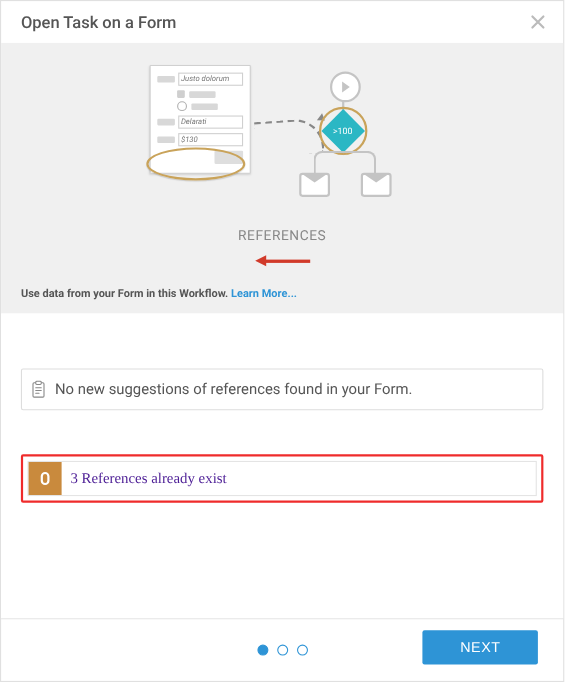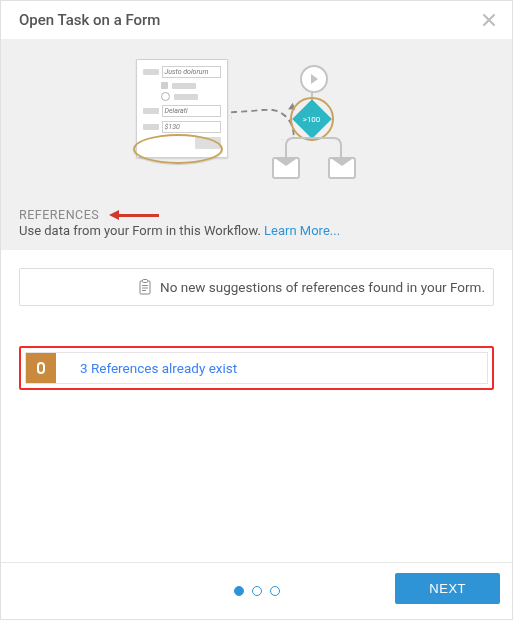--- a/index.html
+++ b/index.html
@@ -33,40 +33,40 @@
   .diamond span{transform:rotate(-45deg);color:#fff;font-size:8px;}
   .branch-l{position:absolute;left:37px;top:78px;width:28px;height:22px;border-left:2px solid #c4c4c4;border-top:2px solid #c4c4c4;border-top-left-radius:8px;}
   .branch-r{position:absolute;left:64px;top:78px;width:28px;height:22px;border-right:2px solid #c4c4c4;border-top:2px solid #c4c4c4;border-top-right-radius:8px;}
   .mail{width:24px;height:18px;border:2px solid #c4c4c4;border-radius:3px;background:#fff;}
   .mail:before{content:"";display:block;width:0;height:0;border-left:10px solid transparent;border-right:10px solid transparent;border-top:7px solid #c4c4c4;margin:0 auto;}
   .mail-l{left:24px;top:98px;}
   .mail-r{left:80px;top:98px;}
   .dash-arrow{position:absolute;left:-16px;top:50px;width:60px;height:30px;border-top:2px dashed #888;border-right:2px dashed #888;border-top-right-radius:26px;transform:rotate(-4deg);}
   .dash-arrow:after{content:"";position:absolute;right:-5px;top:-5px;border-left:6px solid #888;border-top:4px solid transparent;border-bottom:4px solid transparent;transform:rotate(40deg);}
   
-  .refs-head{display:flex;align-items:center;gap:10px;margin-top:4px;}
+  .refs-head{display:flex;align-items:center;gap:10px;margin-top:4px;flex-direction:column;}
   .refs-title{color:#888;letter-spacing:.5px;font-size:12.5px;}
   .arrow-anno{width:50px;height:10px;position:relative;}
   .arrow-anno:before{content:"";position:absolute;left:8px;top:4px;right:0;height:3px;background:#d13a2a;}
   .arrow-anno:after{content:"";position:absolute;left:0;top:0;border-right:10px solid #d13a2a;border-top:5px solid transparent;border-bottom:5px solid transparent;}
-  .refs-desc{font-size:13px;color:#555;margin-top:1px;}
+  .refs-desc{font-size:10px;color:#555;margin-top:20px;font-weight:bold;}
   .refs-desc a{color:#2e94d6;text-decoration:none;}
   
   .body{flex:1;padding:18px 18px 0 18px;background:#fff;}
-  .empty-box{border:1px solid #ddd;border-radius:2px;text-align:center;padding:10px 8px;font-size:13.5px;color:#555;display:flex;align-items:center;justify-content:flex-end;gap:8px;}
+  .empty-box{border:1px solid #ddd;border-radius:2px;text-align:center;padding:10px 8px;font-size:13.5px;color:#555;display:flex;align-items:center;justify-content:flex-start;gap:8px;margin-top:32px;}
   .exist-wrap{border:2px solid #ef2b2b;border-radius:2px;margin-top:40px;padding:4px;}
   .exist-row{display:flex;align-items:center;border:1px solid #e4e4e4;}
   .exist-ico{width:30px;height:30px;background:#c98a3d;display:flex;align-items:center;justify-content:center;color:#fff;}
-  .exist-text{padding:0 24px;color:#3b82f6;font-size:13.5px;}
+  .exist-text{padding:0 8px;color:#4c1d95;font-size:13.5px;font-family:Liberation Serif, serif;}
   
   .footer{border-top:1px solid #e6e6e6;padding:8px 12px;display:flex;align-items:center;justify-content:center;position:relative;height:40px;}
   .dots{display:flex;gap:8px;}
   .dot{width:8px;height:8px;border-radius:50%;border:1px solid #2e94d6;}
   .dot.active{background:#2e94d6;}
-  .next{position:absolute;right:12px;top:10px;background:#2e94d6;color:#fff;border:none;padding:8px 34px;font-size:13px;letter-spacing:.5px;border-radius:2px;cursor:pointer;}
+  .next{position:absolute;right:23px;top:10px;background:#2e94d6;color:#fff;border:none;padding:8px 34px;font-size:13px;letter-spacing:.5px;border-radius:2px;cursor:pointer;}
   svg{display:block;}
 </style>
 </head>
 <body>
 
 <div class="modal">
   <div class="header">
     <h1>Open Task on a Form</h1>
     <span class="close">
       <svg width="14" height="14" viewBox="0 0 14 14">

